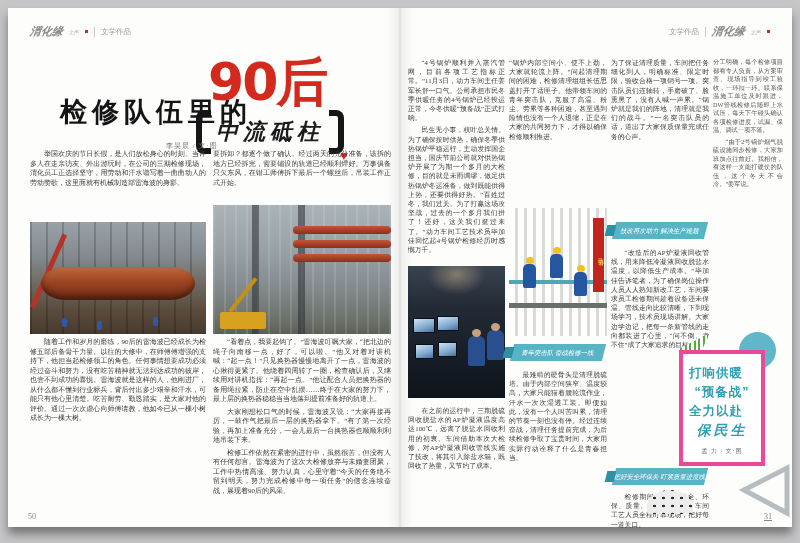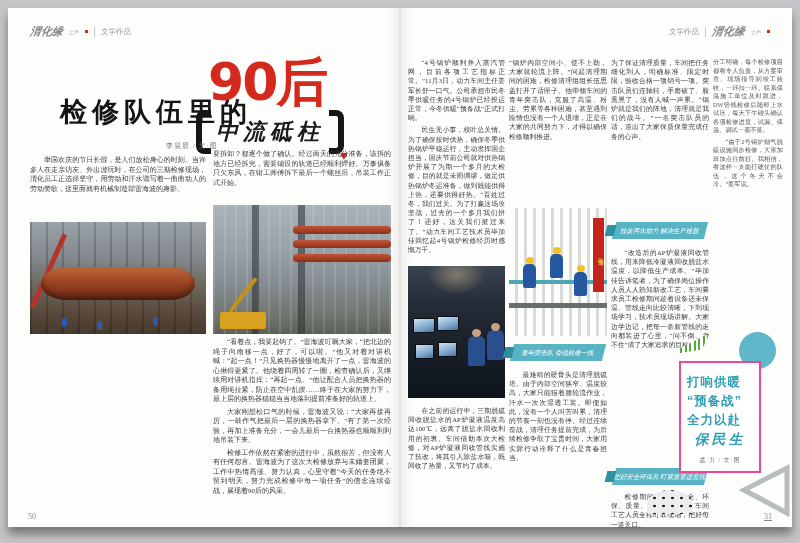--- a/index.html
+++ b/index.html
@@ -67,23 +67,23 @@
   
   .ribbon{background:#58b4c5;color:#fff;font-family:"Liberation Sans",sans-serif;font-size:6.4px;
           line-height:17px;text-align:center;transform:skewX(-14deg);white-space:nowrap;}
   .ribbon::before{content:"";position:absolute;left:-8px;top:3px;width:9px;height:11px;background:#2f8fa3;}
 
   
   .leaf{width:34px;height:15px;transform:rotate(-10deg);
         background:repeating-linear-gradient(100deg,#57a83f 0 2px,#fff 2px 4.5px);
         clip-path:polygon(0 70%,100% 0,70% 100%,0 100%);}
   .tcircle{width:37px;height:37px;border-radius:50%;background:#5fb7c9;}
-  .titlebox{border:2px solid #ec4899;background:#fff;padding:10px 6px 6px;margin-top:11px;}
+  .titlebox{border:4px solid #ec4899;background:#fff;padding:10px 6px 6px;}
   .tb-line{font-size:12.5px;font-weight:bold;color:#2f9fb3;line-height:19px;letter-spacing:1px;font-family:"Liberation Sans",sans-serif;}
-  .tb-2{text-align:left;}
+  .tb-2{text-align:center;}
   .tb-4{text-align:center;font-style:italic;font-size:14px;letter-spacing:3px;}
   .tb-by{font-size:6px;color:#666;text-align:center;margin-top:7px;letter-spacing:1px;}
   .dome{width:46px;height:24px;background:#ededed;border-radius:46px 46px 5px 5px/30px 30px 4px 4px;
         background-image:radial-gradient(circle,#2b2b2b 1.1px,transparent 1.6px);background-size:9px 8px;background-position:3px 4px;}
 </style>
 </head>
 <body>
 
 <div class="canvas">
   <div class="spread">
@@ -100,32 +100,33 @@
 
       <div class="abs" style="left:0;top:0;width:392px;height:160px;">
         <span class="abs t-prefix" style="left:52px;top:86px;">检修队伍里的</span>
         <span class="abs t-90" style="left:200px;top:48px;text-align:center;">90后</span>
         <div class="abs" style="left:188px;top:102px;white-space:nowrap;">
           <span class="brk brk-l"></span><span class="t-script">中流砥柱</span><span class="brk brk-r"></span><span class="heart">♥</span>
         </div>
         <span class="abs byline" style="left:158px;top:133px;">李昊晨 / 文·图</span>
       </div>
 
-      <div class="abs" style="left:22px;top:148px;width:176px;">
+      <div class="abs" style="left:22px;top:142px;width:176px;">
         <p class="bt">举国欢庆的节日长假，是人们放松身心的时刻。当许多人在走亲访友、外出游玩时，在公司的三期检修现场，渭化员工正选择坚守，用劳动和汗水谱写着一曲曲动人的劳动赞歌，这里面就有机械制造部雷海波的身影。</p>
       </div>
       <div class="abs photo ph1" style="left:22px;top:214px;width:176px;height:112px;">
         <div class="abs tex"></div>
         <div class="abs boom"></div>
         <div class="abs vessel"></div>
         <div class="abs dotman" style="left:18%;bottom:6%;"></div>
         <div class="abs dotman" style="left:38%;bottom:4%;"></div>
         <div class="abs dotman" style="left:70%;bottom:7%;"></div>
       </div>
       <div class="abs" style="left:22px;top:330px;width:176px;">
+        <p class="bt">随着工作和岁月的磨练，90后的雷海波已经成长为检修五部后备骨干力量。以往的大修中，在师傅傅增强的支持下，他担当起检修领工的角色。任何事情想要成功必须经过奋斗和努力，没有吃苦精神就无法到达成功的彼岸，也尝不到成功的喜悦。雷海波就是这样的人，他刚进厂，从什么都不懂到行业标兵，背后付出多少艰辛和汗水，可能只有他心里清楚。吃苦耐劳、勤恳踏实，是大家对他的评价。通过一次次虚心向师傅请教，他如今已从一棵小树成长为一棵大树。</p>
       </div>
 
       <div class="abs" style="left:205px;top:142px;width:178px;">
         <p class="bt cont">要拆卸？都逐个做了确认。经过两天的充分准备，该拆的地方已经拆完，需要铺设的轨道已经顺利焊好。万事俱备只欠东风，在钳工师傅拆下最后一个螺丝后，吊装工作正式开始。</p>
       </div>
       <div class="abs photo ph2" style="left:205px;top:197px;width:178px;height:129px;">
         <div class="abs tex"></div>
         <div class="abs beam" style="left:22%;"></div>
         <div class="abs beam" style="left:48%;"></div>
         <div class="abs pipe" style="top:16%;"></div>

